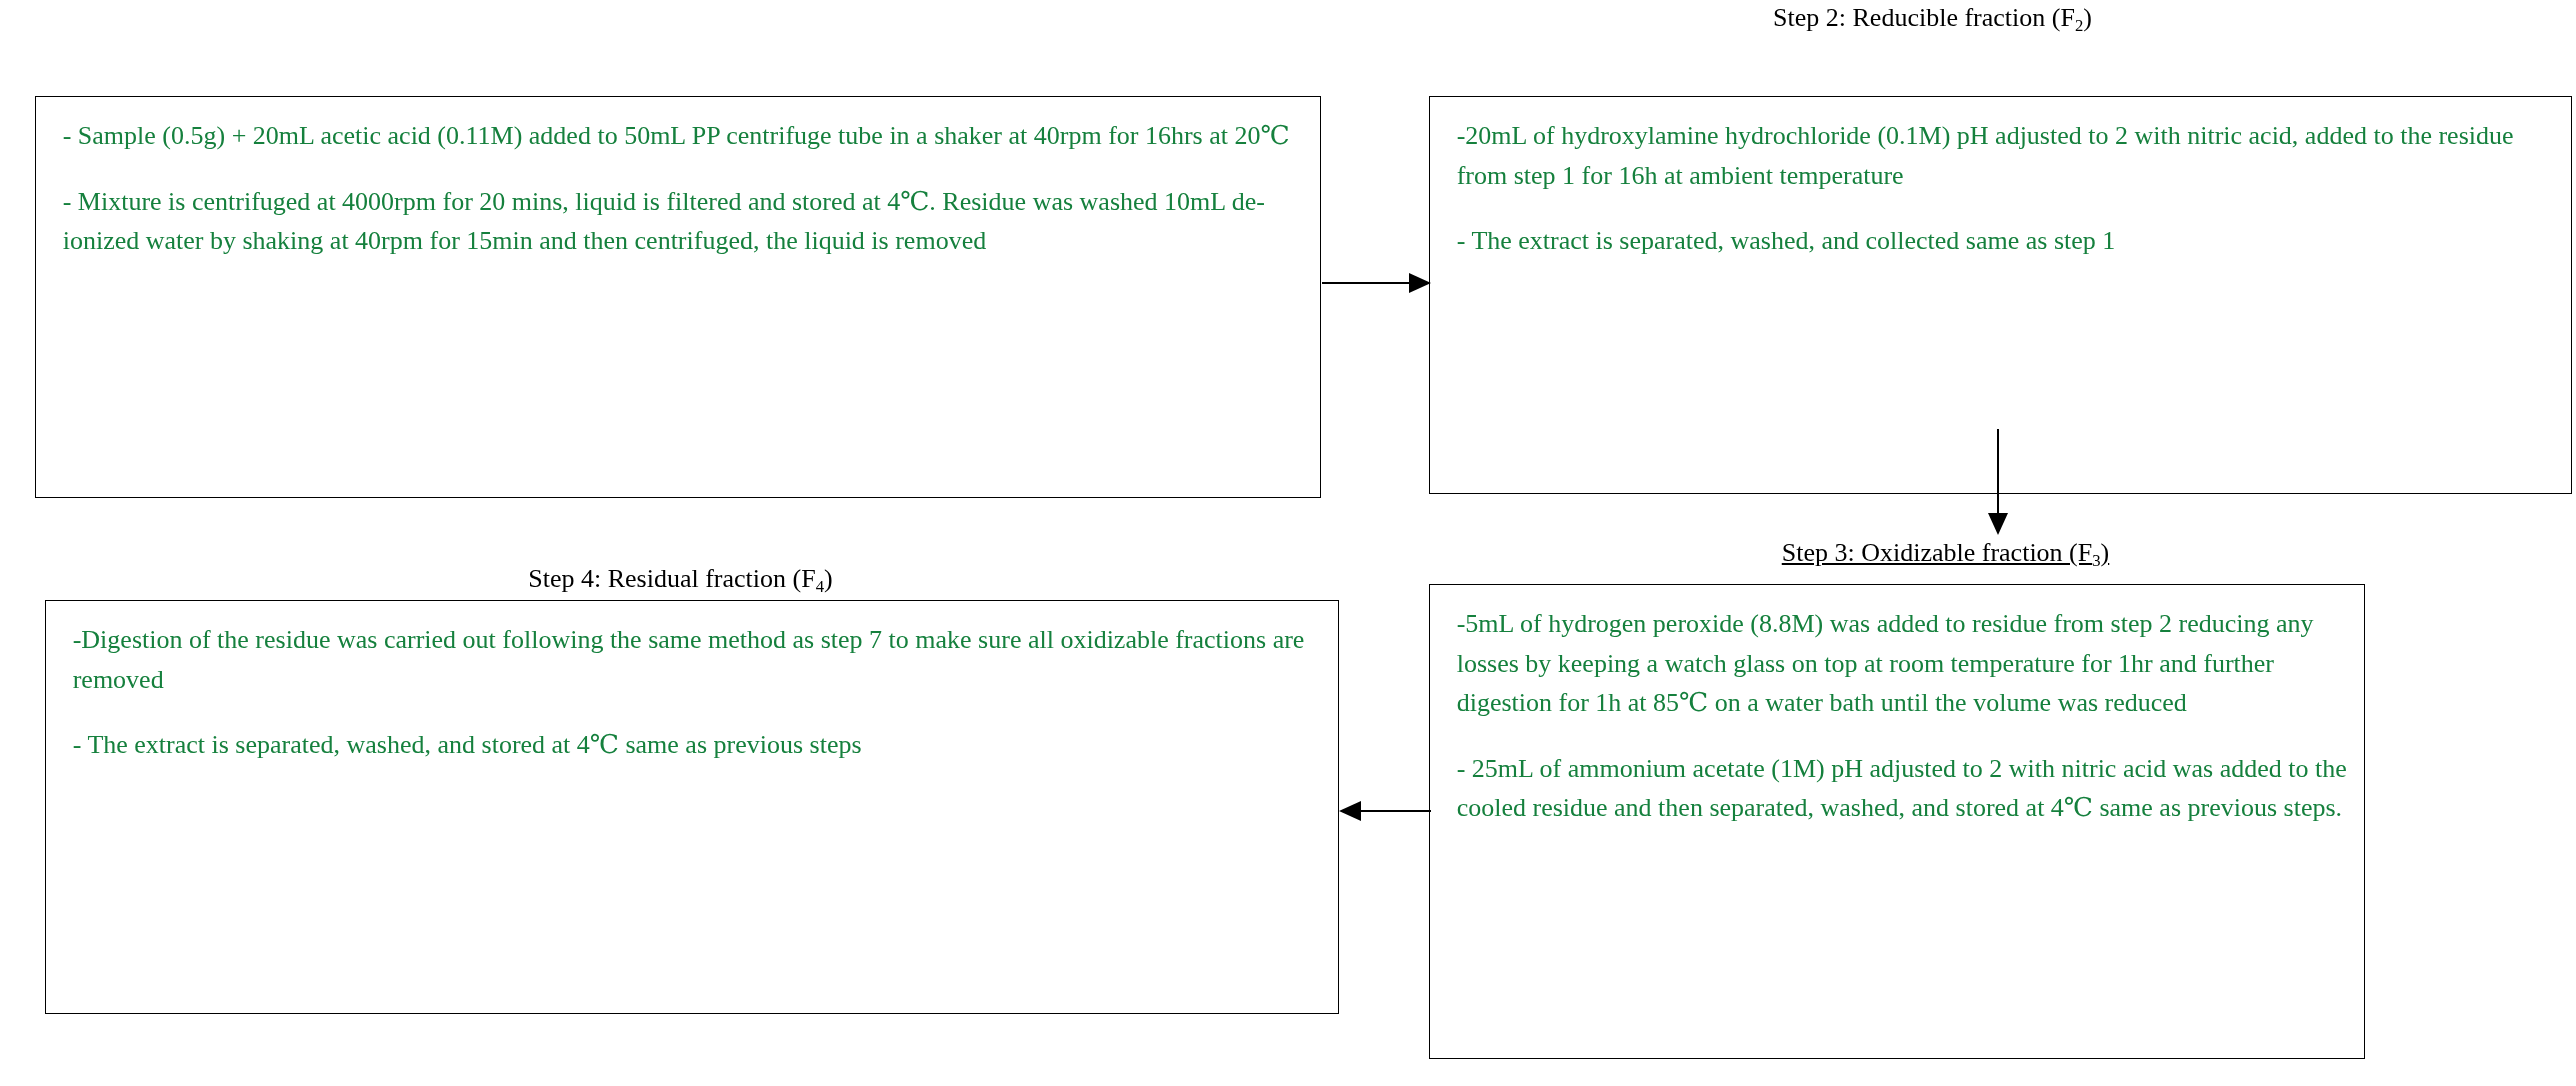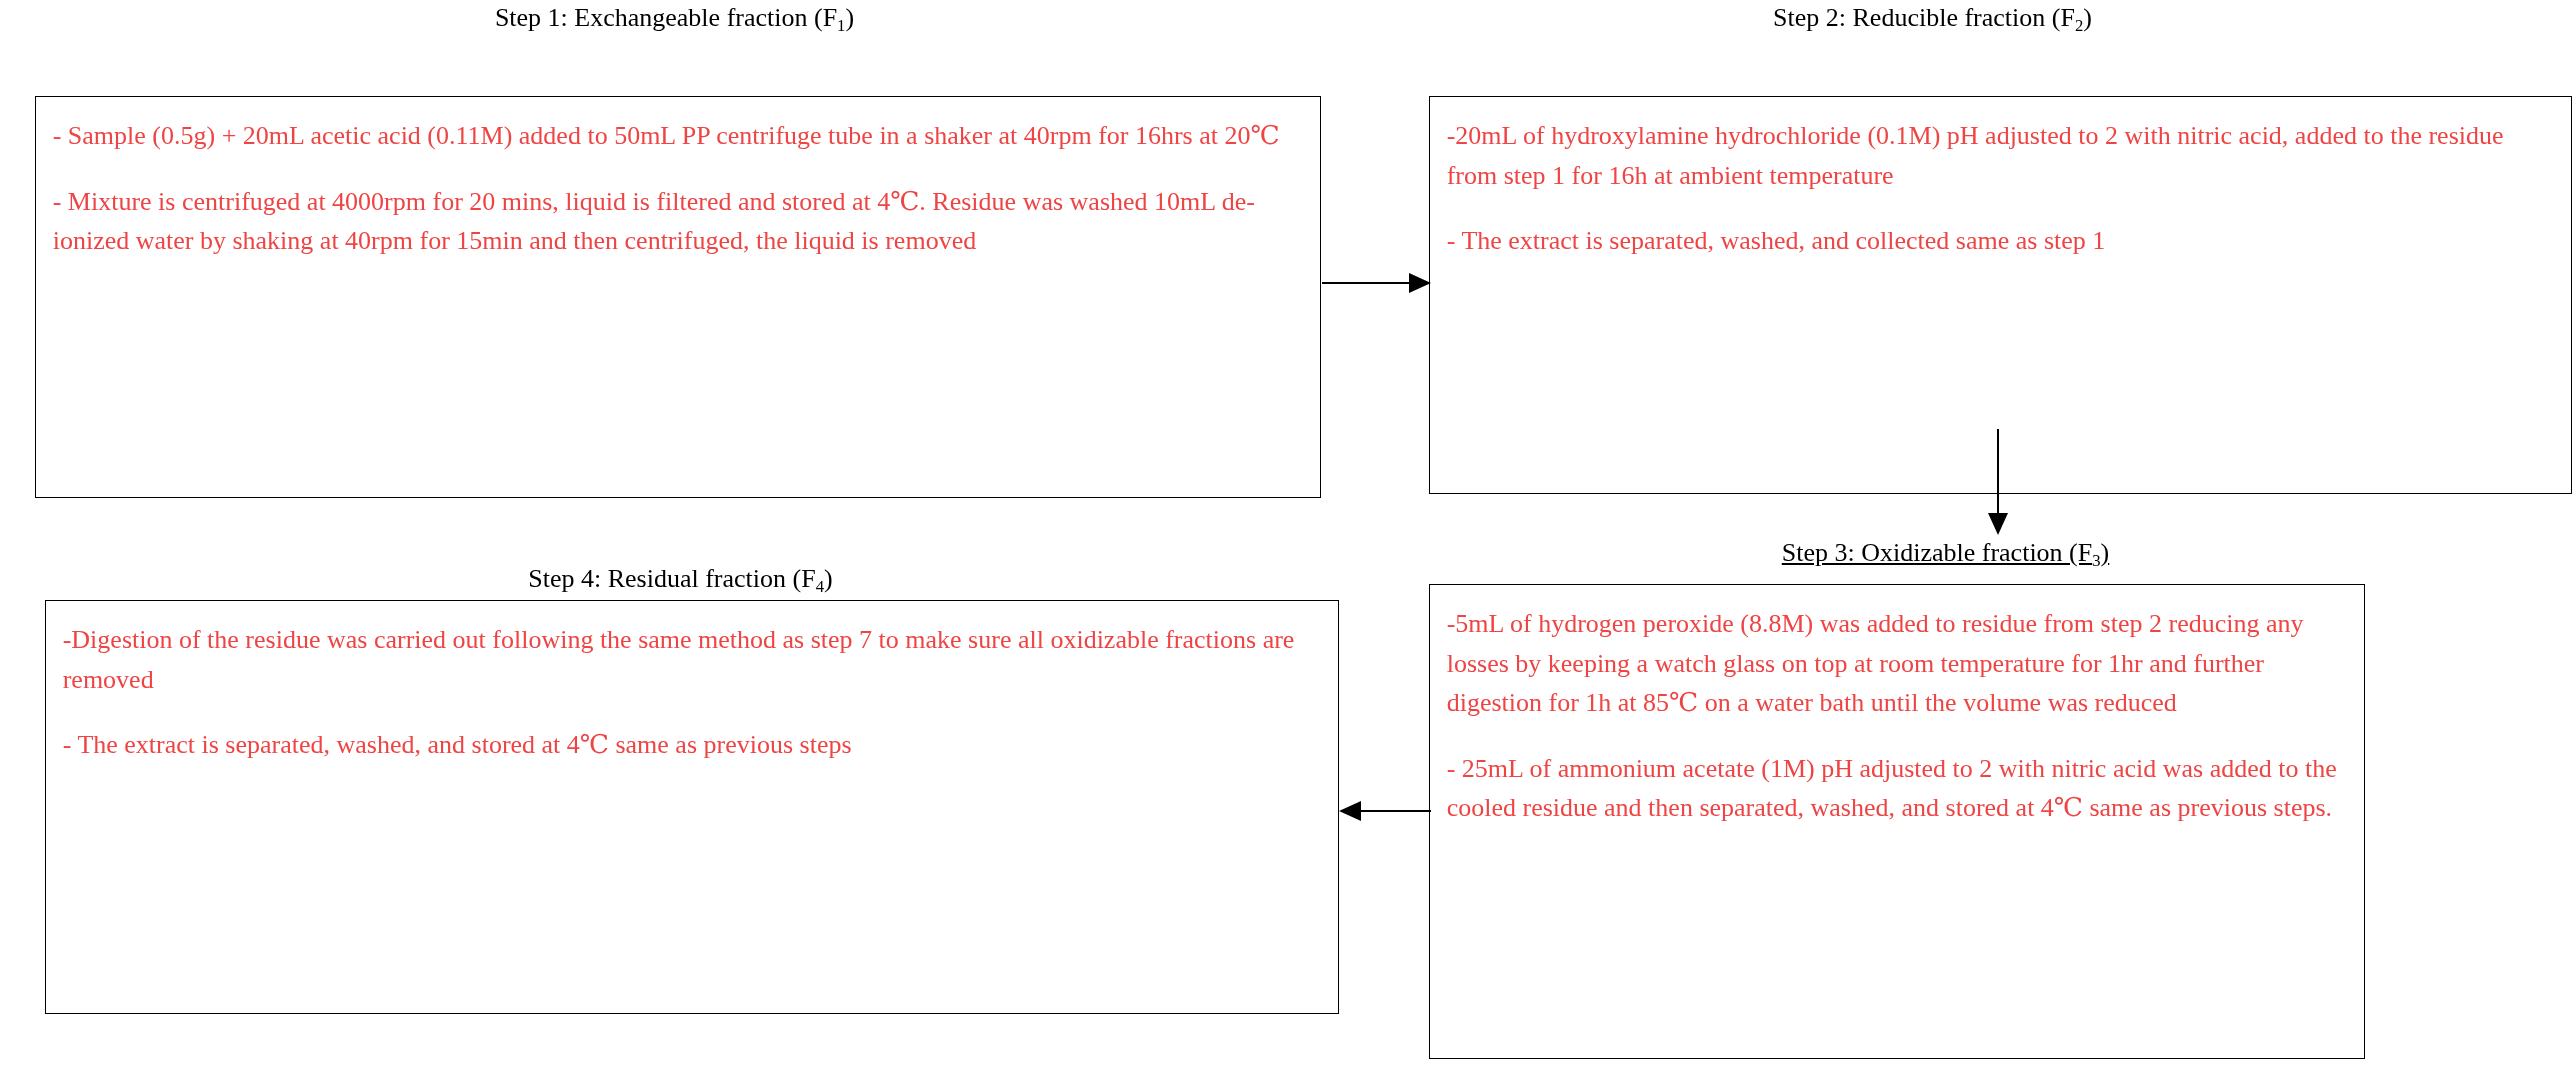--- a/index.html
+++ b/index.html
@@ -38,22 +38,22 @@
     box-sizing: border-box;
     border: 1.9px solid #000000;
     background: #ffffff;
   }
   .box-inner {
     padding: 19px 16.7px 13px 16.7px;
   }
   .box-para {
     font-size: 26px;
     line-height: 1.52;
-    margin: 0 0 26px 0;
-    color: #ef4444;
+    margin: 0 0 26px 10px;
+    color: #15803d;
   }
   .box-para:last-child {
     margin-bottom: 0;
   }
   
   .arrow-h {
     position: absolute;
     height: 26px;
   }
   .arrow-h .shaft {
@@ -101,23 +101,20 @@
     border-left: 10.3px solid transparent;
     border-right: 10.3px solid transparent;
     border-top: 22px solid #000000;
   }
 </style>
 </head>
 <body>
 
 <div id="canvas">
 
-  <div class="step-title" style="left:193px; top:2.6px; width:963px;">
-    <span>Step 1: Exchangeable fraction (F</span><sub>1</sub><span>)</span>
-  </div>
 
   <div class="step-box" style="left:35px; top:96px; width:1286px; height:402px;">
     <div class="box-inner">
       <p class="box-para">- Sample (0.5g) + 20mL acetic acid (0.11M) added to 50mL PP centrifuge tube in a shaker at 40rpm for 16hrs at 20℃</p>
       <p class="box-para">- Mixture is centrifuged at 4000rpm for 20 mins, liquid is filtered and stored at 4℃. Residue was washed 10mL de-ionized water by shaking at 40rpm for 15min and then centrifuged, the liquid is removed</p>
     </div>
   </div>
 
   <div class="step-title" style="left:1451px; top:2.6px; width:963px;">
     <span>Step 2: Reducible fraction (F</span><sub>2</sub><span>)</span>

